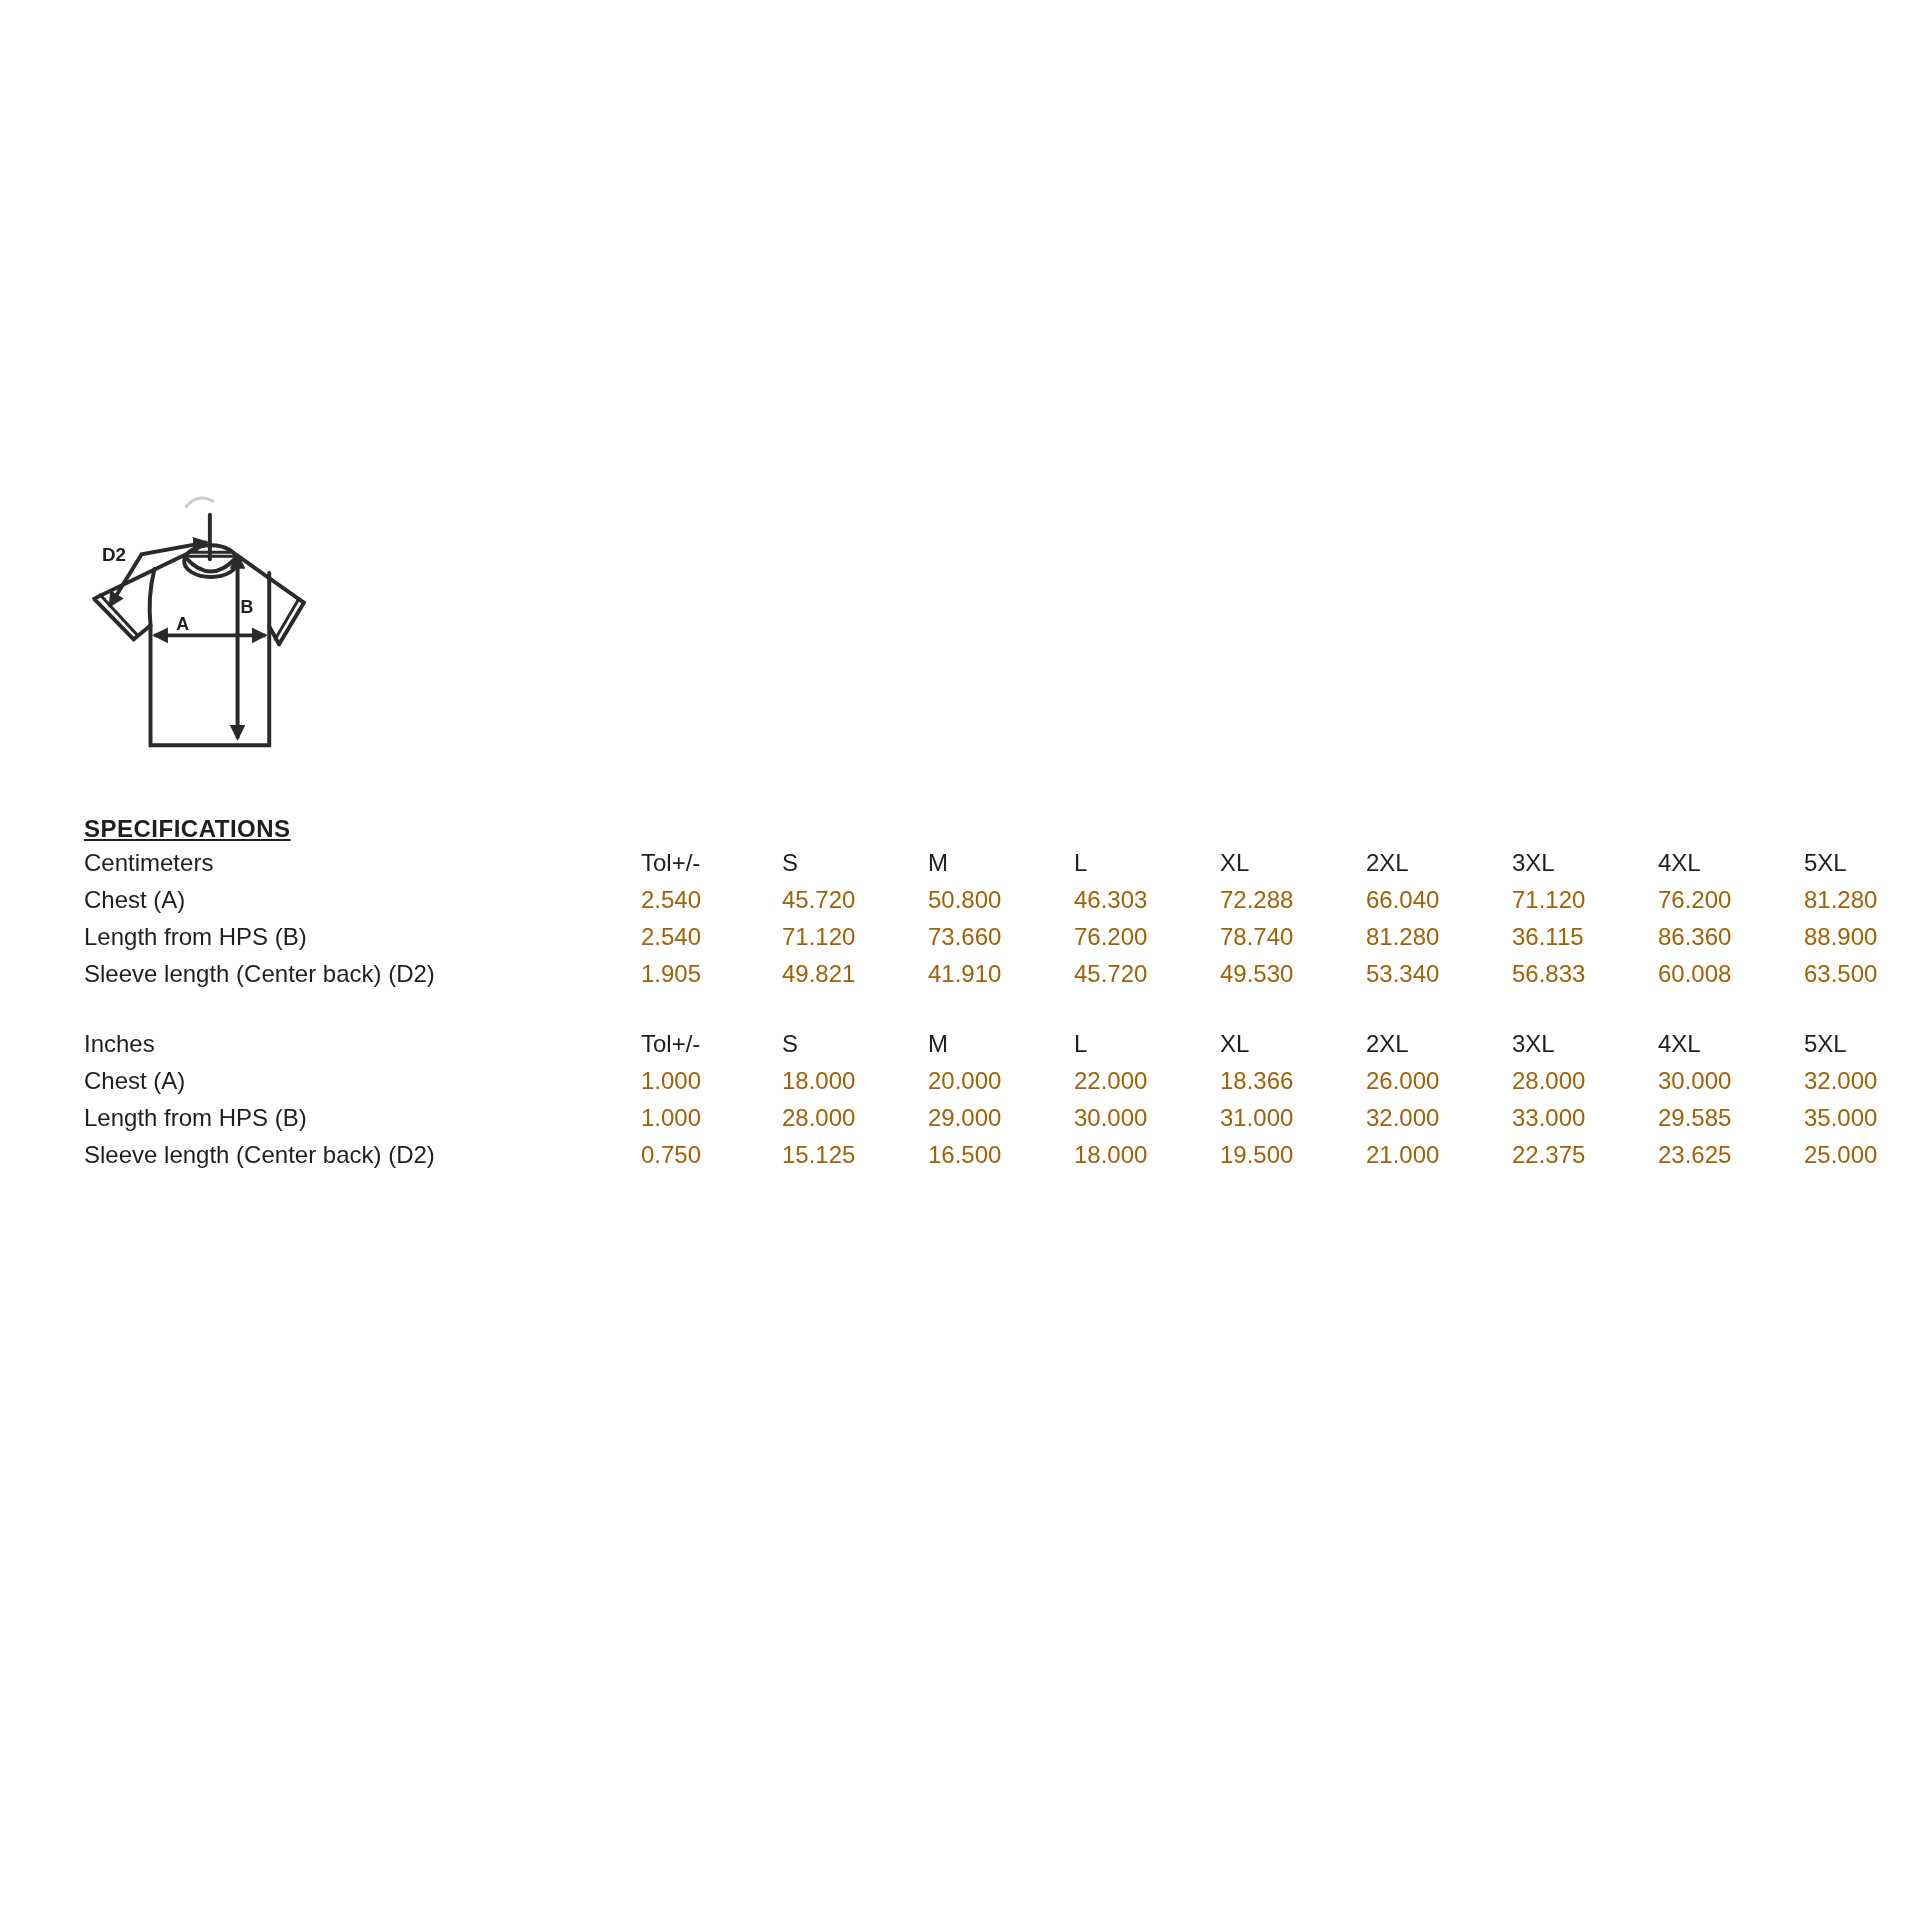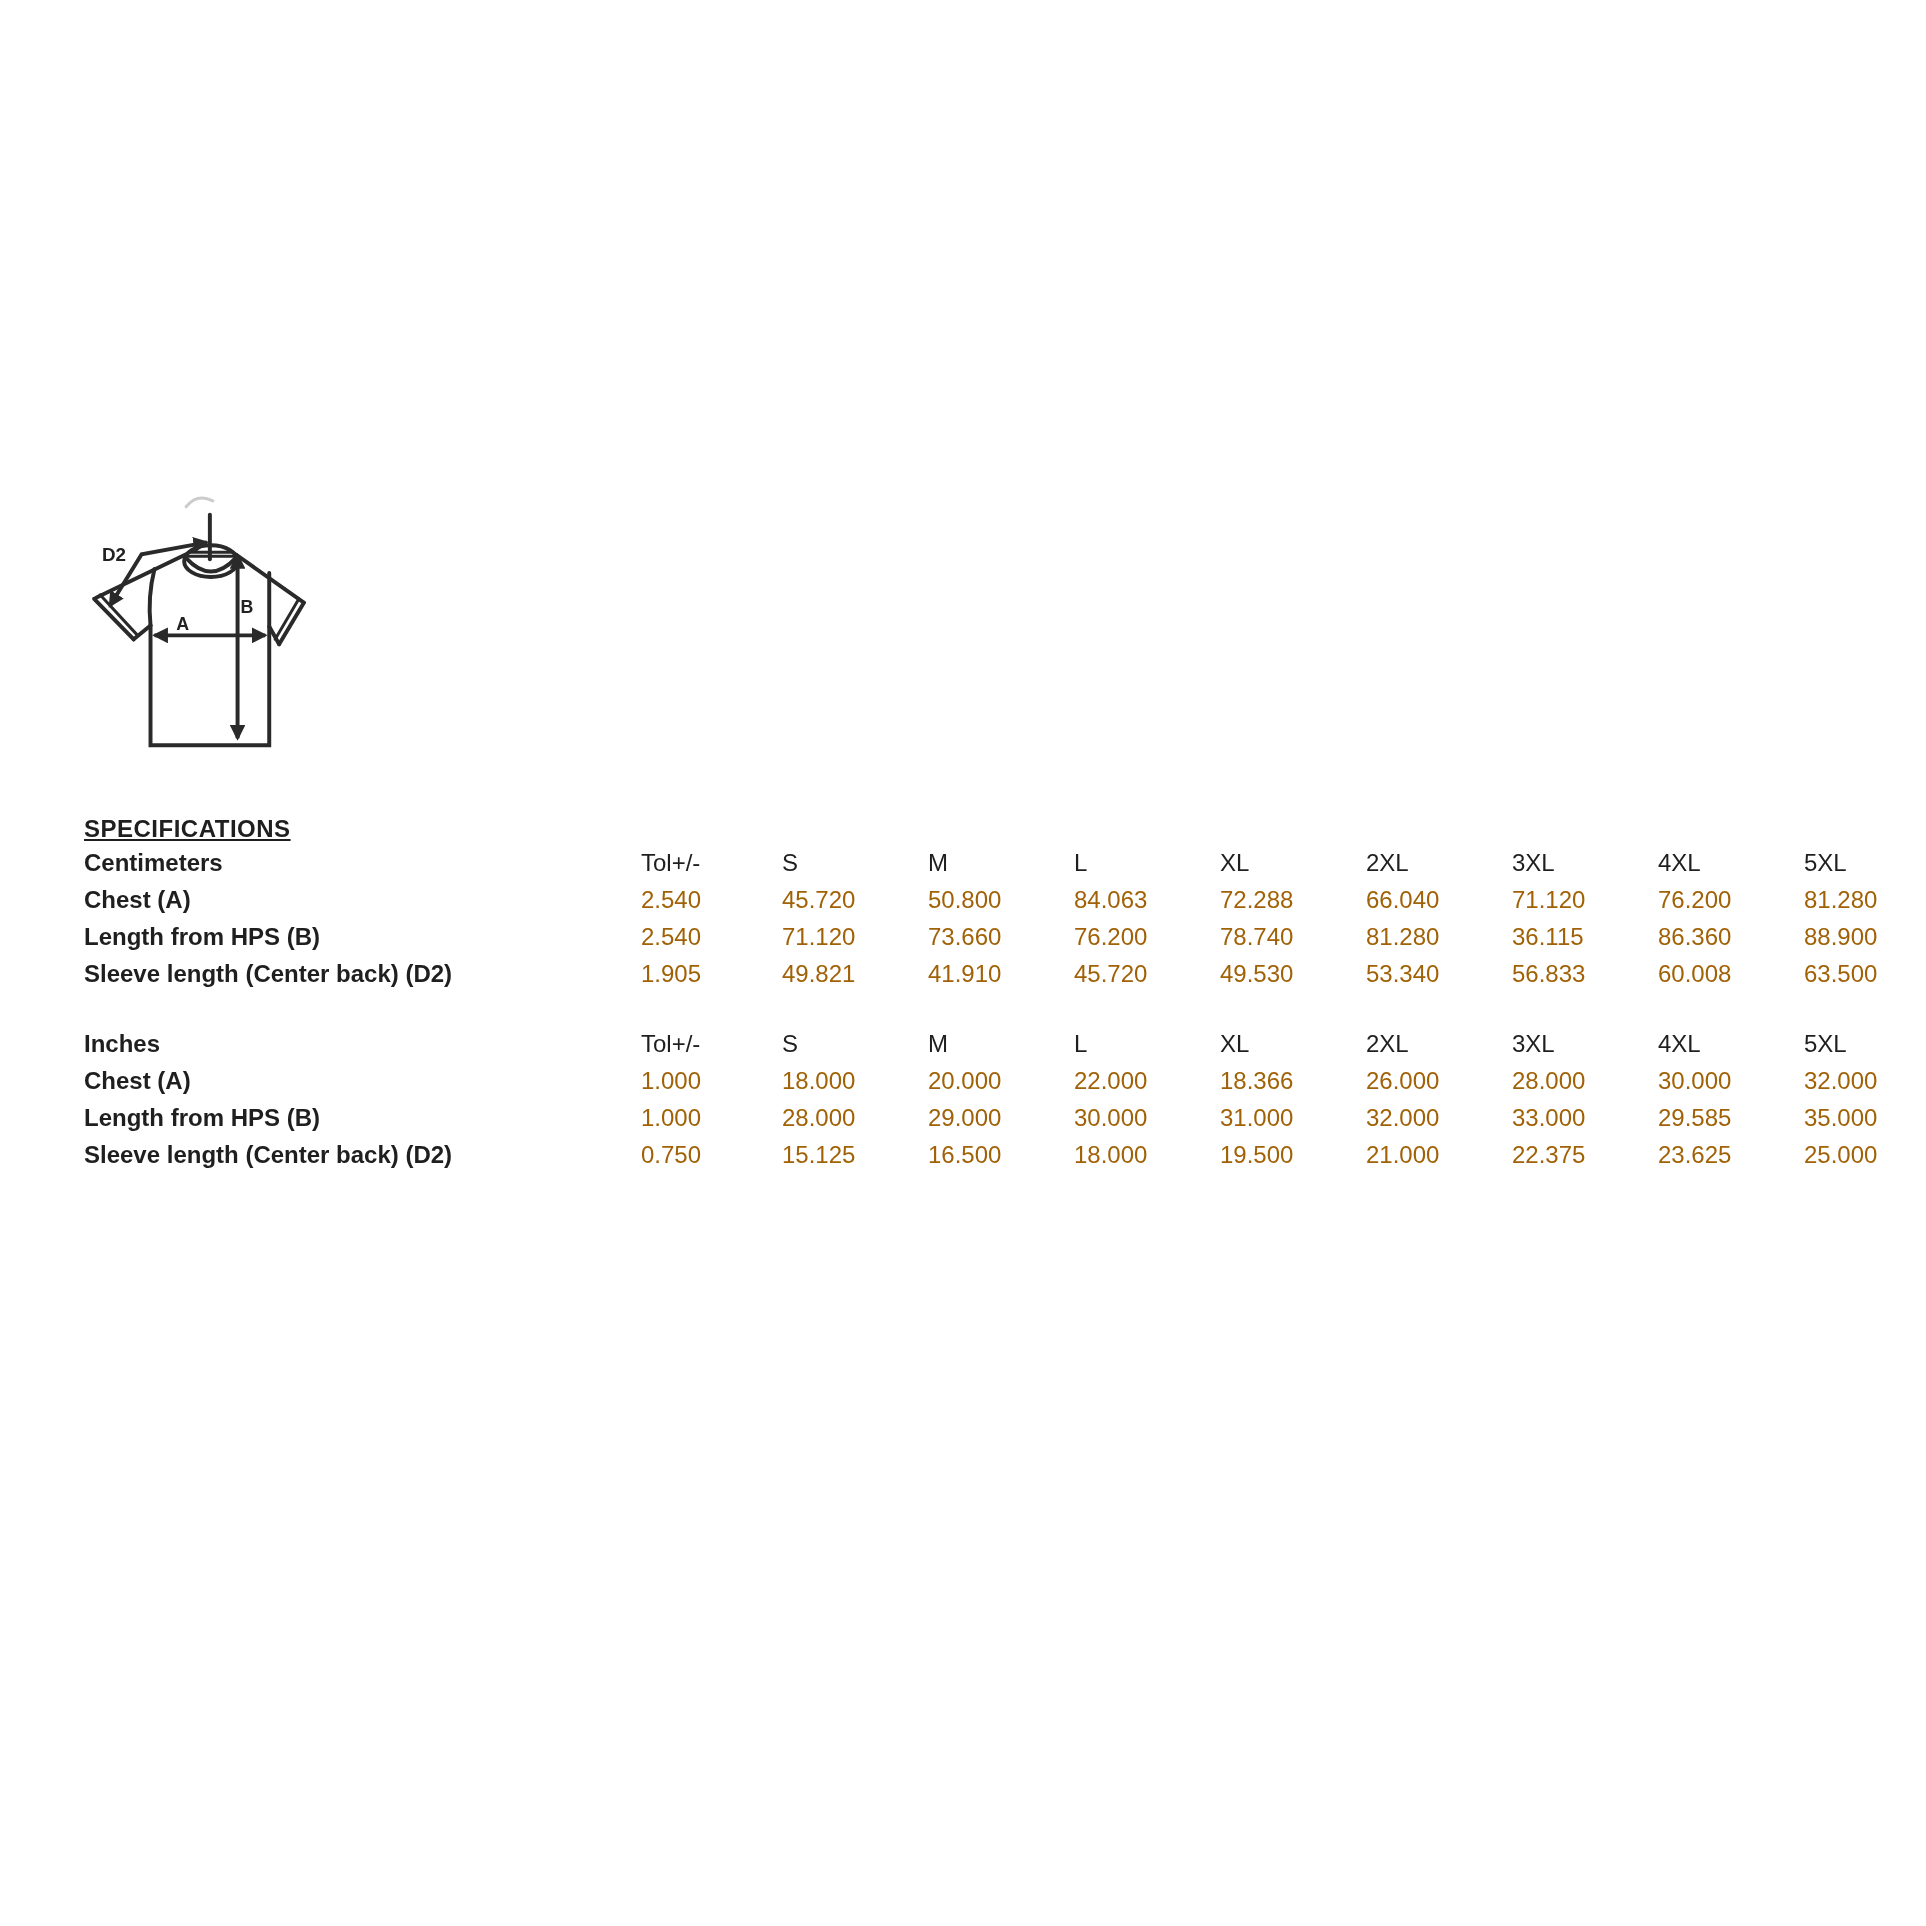--- a/index.html
+++ b/index.html
@@ -34,21 +34,21 @@
     display:grid;
     grid-template-columns:557px 141px repeat(8, 146px);
   }
   .spec-table > div {
     height:37px; line-height:37px;
     font-size:24px;
     white-space:nowrap;
     overflow:visible;
   }
   .hdr { font-weight:normal; }
-  .lbl { font-weight:bold; }
+  .lbl { font-weight:normal; }
   .val { font-weight:normal; color:#a16207; }
   .table-gap { height:33px; }
 </style>
 </head>
 <body>
 
 <div class="page">
 
   <svg class="diagram" viewBox="0 0 250 280">
     <defs>
@@ -107,21 +107,21 @@
         <div class="hdr">L</div>
         <div class="hdr">XL</div>
         <div class="hdr">2XL</div>
         <div class="hdr">3XL</div>
         <div class="hdr">4XL</div>
         <div class="hdr">5XL</div>
         <div class="lbl">Chest (A)</div>
         <div class="val">2.540</div>
         <div class="val">45.720</div>
         <div class="val">50.800</div>
-        <div class="val">84.063</div>
+        <div class="val">46.303</div>
         <div class="val">72.288</div>
         <div class="val">66.040</div>
         <div class="val">71.120</div>
         <div class="val">76.200</div>
         <div class="val">81.280</div>
         <div class="lbl">Length from HPS (B)</div>
         <div class="val">2.540</div>
         <div class="val">71.120</div>
         <div class="val">73.660</div>
         <div class="val">76.200</div>

